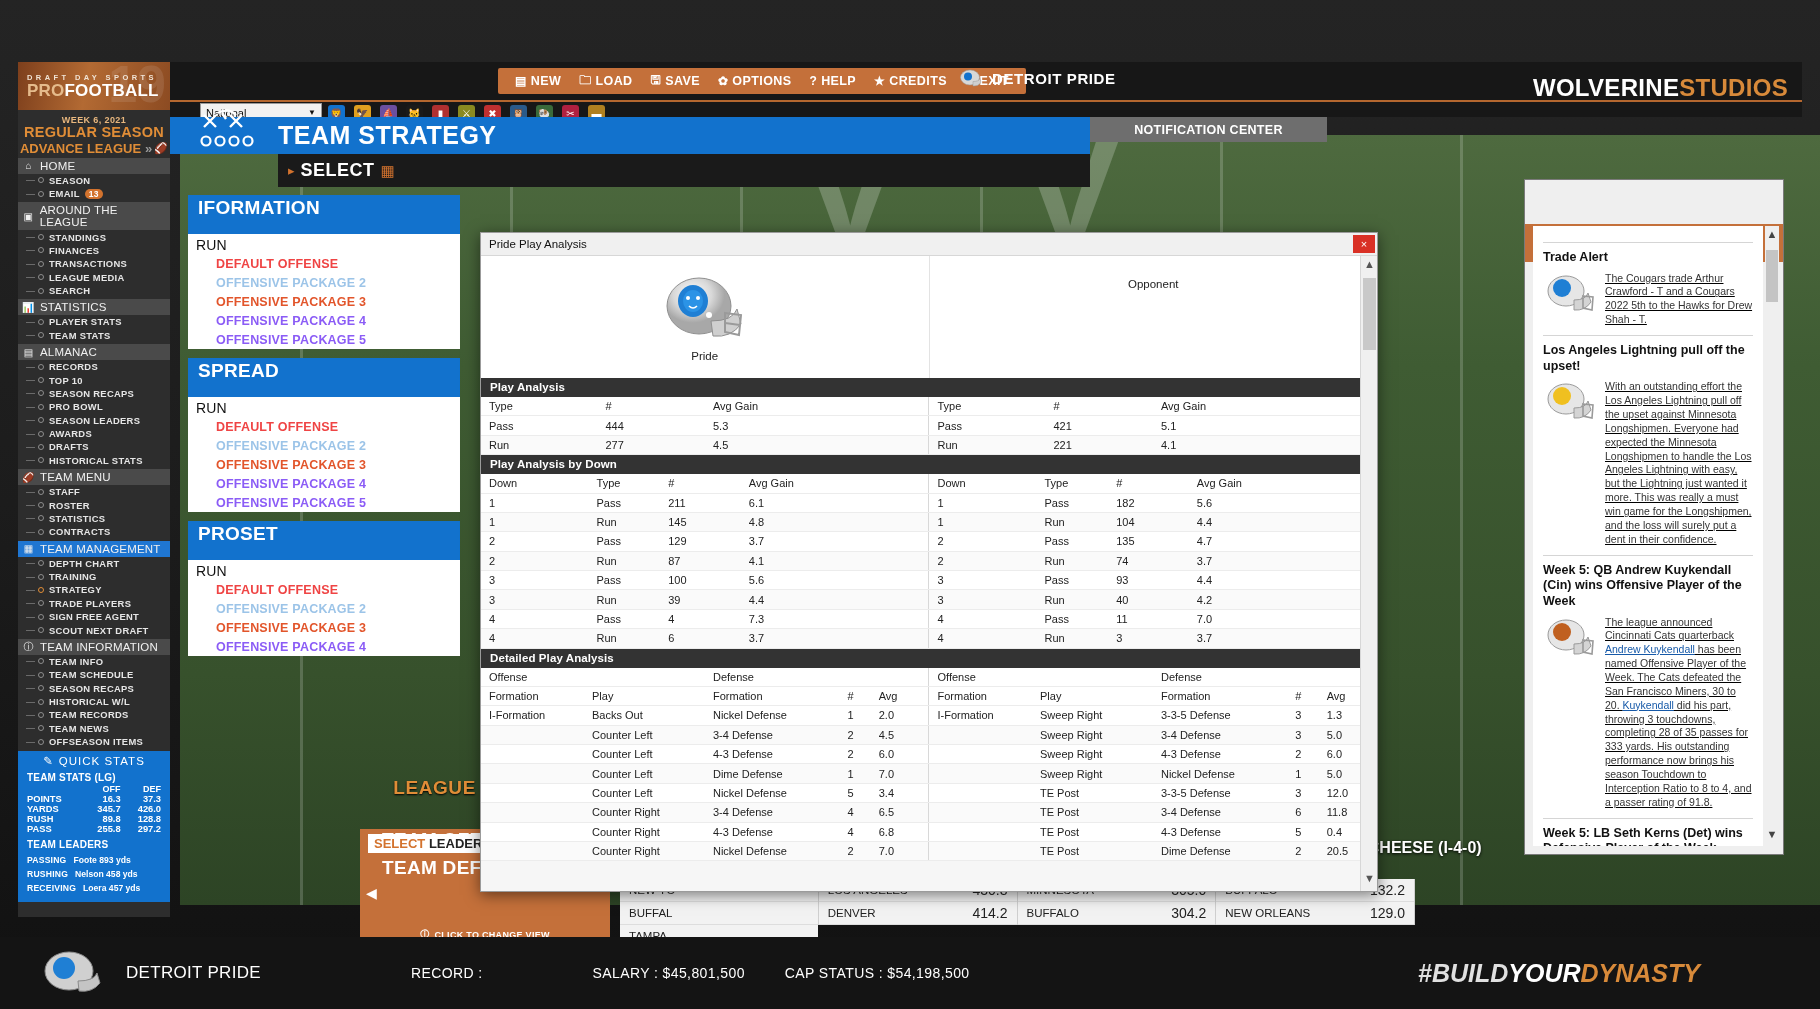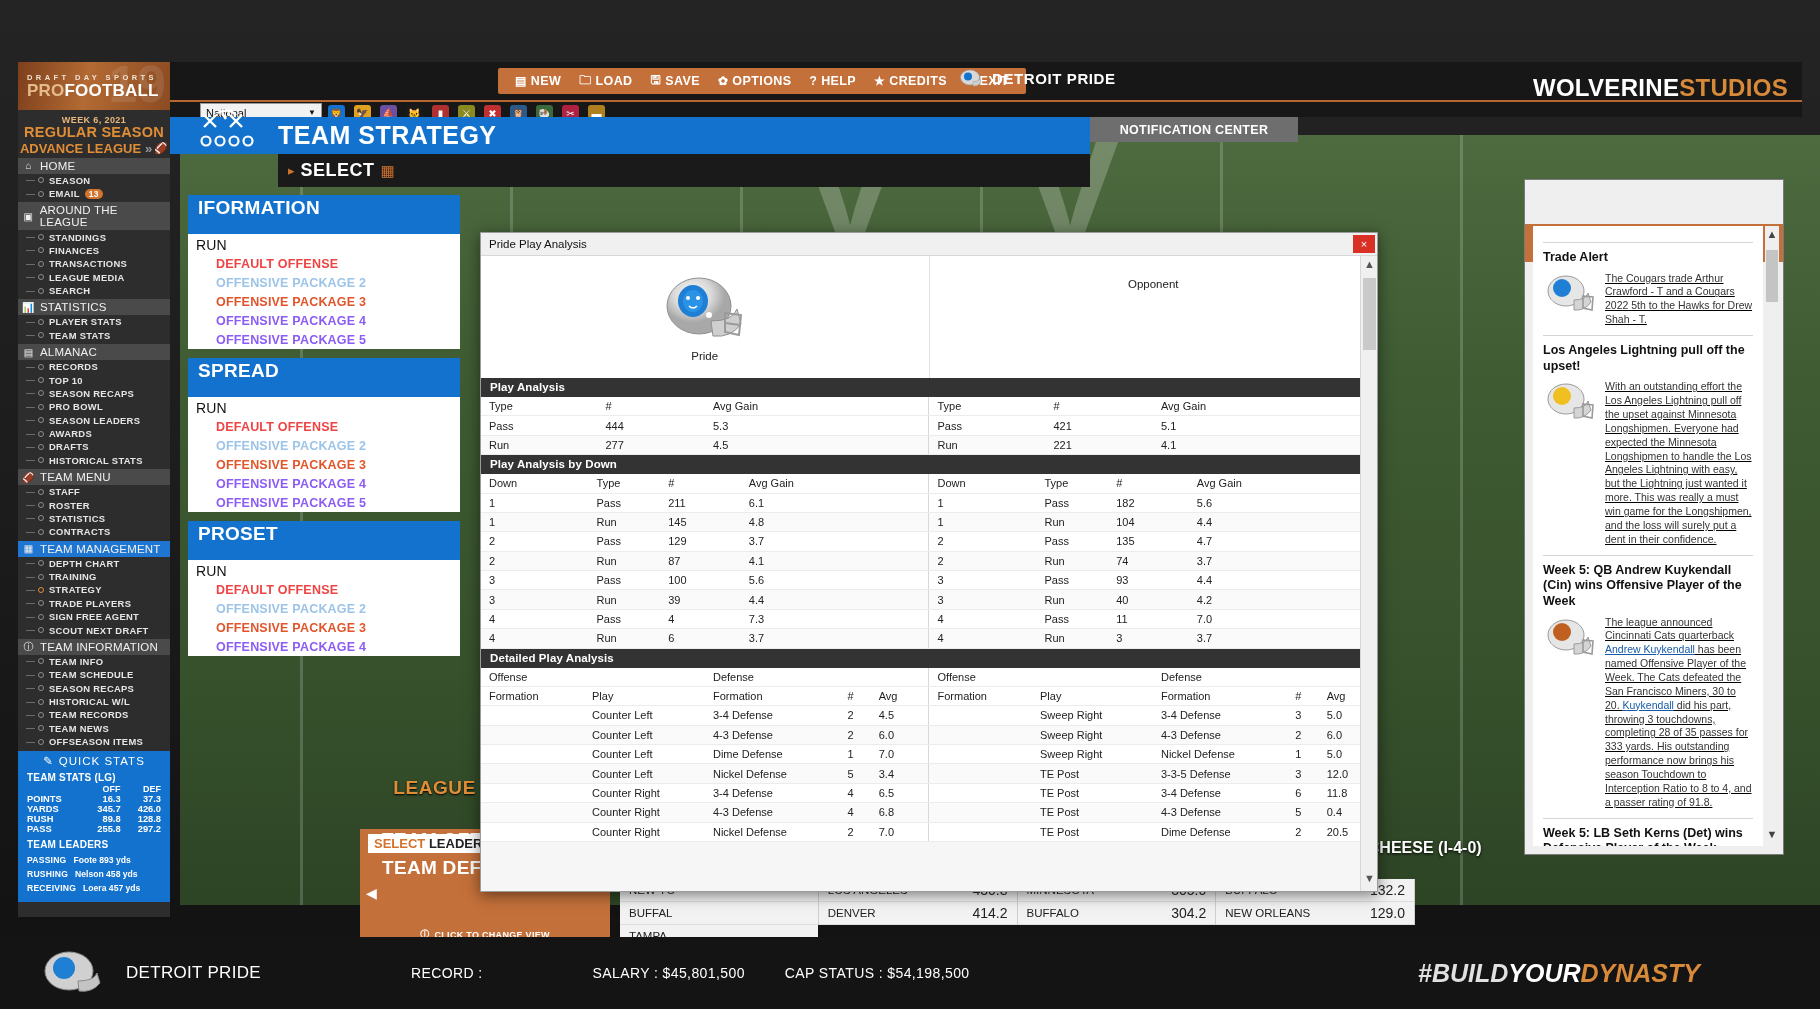--- a/index.html
+++ b/index.html
@@ -90,21 +90,21 @@
   .pagehdr { position:absolute; left:0; top:0; width:920px; height:37px; background:#1272cd;
     display:flex; align-items:center; }
   .pagehdr .ttl { color:#fff; font-size:25px; font-weight:bold; letter-spacing:.5px; padding-left:108px; }
   .plays-ico { position:absolute; left:26px; top:-8px; width:80px; height:48px; }
 
   .subbar { position:absolute; left:108px; top:37px; width:812px; height:33px; background:#1a1a1a;
     display:flex; align-items:center; gap:6px; padding-left:10px; }
   .subbar .sel { color:#fff; font-size:18px; font-weight:bold; letter-spacing:.5px; }
   .subbar .arrow { color:#d3732e; font-size:13px; }
 
-  .notif { position:absolute; left:920px; top:0; width:208px; height:25px; background:#6e6e6e;
+  .notif { position:absolute; left:920px; top:0; width:237px; height:25px; background:#6e6e6e;
     color:#fff; font-size:12.5px; font-weight:bold; letter-spacing:.3px;
     display:flex; align-items:center; justify-content:center; }
 
   
   .formcol { position:absolute; left:18px; top:78px; width:272px; bottom:120px; }
   .fblock { background:#fff; margin-bottom:9px; }
   .fblock .fh { background:#1272cd; color:#fff; font-size:19px; font-weight:bold;
     padding:2px 0 15px 10px; letter-spacing:.3px; }
   .fblock .run { color:#111; font-size:14px; padding:3px 0 1px 8px; letter-spacing:.2px; }
   .fblock .pk { font-size:12.5px; font-weight:bold; padding:2.5px 0 2.5px 28px; letter-spacing:.2px; }
@@ -907,20 +907,32 @@
                 <th>Avg</th>
                 <th class="vsep">Formation</th>
                 <th>Play</th>
                 <th>Formation</th>
                 <th>#</th>
                 <th>Avg</th>
               </tr>
             </thead>
           <tbody id="dp-body">
               <tr>
+                <td>I-Formation</td>
+                <td>Backs Out</td>
+                <td>Nickel Defense</td>
+                <td>1</td>
+                <td>2.0</td>
+                <td class="vsep">I-Formation</td>
+                <td>Sweep Right</td>
+                <td>3-3-5 Defense</td>
+                <td>3</td>
+                <td>1.3</td>
+              </tr>
+              <tr>
                 <td></td>
                 <td>Counter Left</td>
                 <td>3-4 Defense</td>
                 <td>2</td>
                 <td>4.5</td>
                 <td class="vsep"></td>
                 <td>Sweep Right</td>
                 <td>3-4 Defense</td>
                 <td>3</td>
                 <td>5.0</td>

